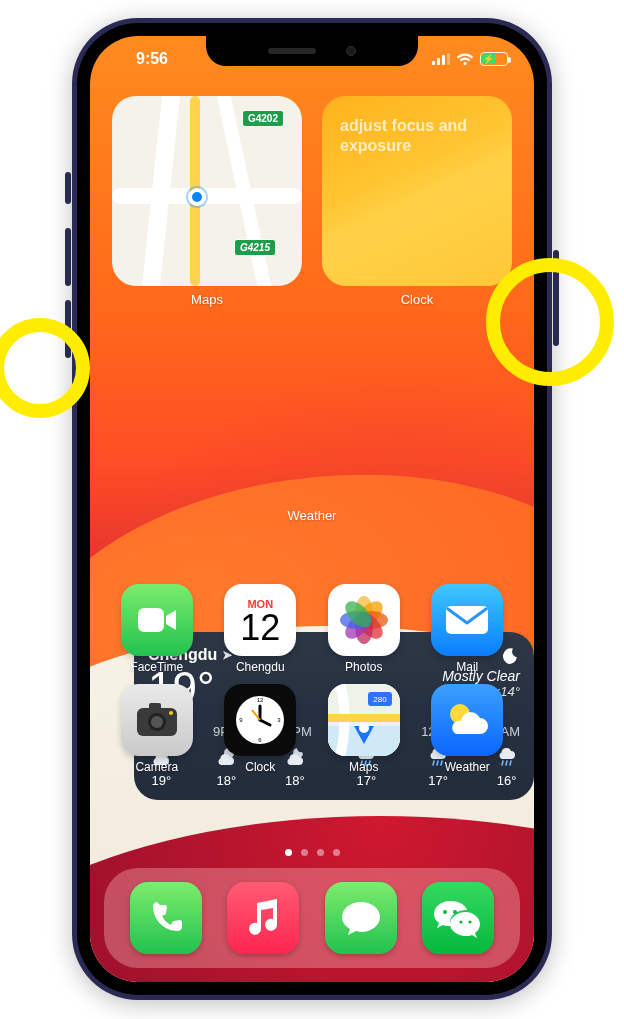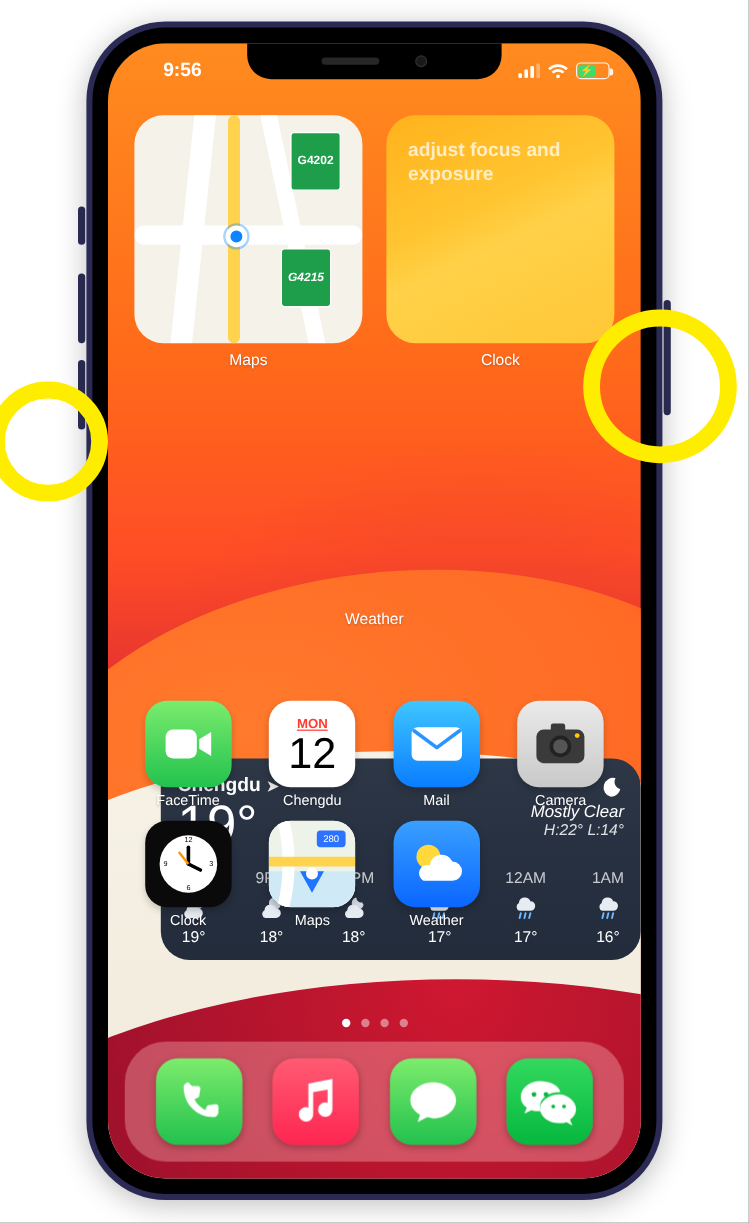--- a/index.html
+++ b/index.html
@@ -126,21 +126,21 @@
   .maps-widget .road.b{left:0;top:92px;width:100%;height:16px;border-radius:8px;}
   .maps-widget .road.c{left:125px;top:0;width:14px;height:100%;transform:skewX(12deg);}
   .maps-widget .hw{background:#ffd34d;position:absolute;}
   .maps-widget .hw.a{left:78px;top:0;width:10px;height:100%;border-radius:5px;}
   .maps-widget .dot{
     position:absolute; left:76px; top:92px; width:18px; height:18px; border-radius:50%;
     background:#0a84ff; border:4px solid #fff; box-shadow:0 0 0 2px rgba(10,132,255,.35);
   }
   .maps-widget .shield{
     position:absolute; background:#1e9e4a; color:#fff; font-size:10px; font-weight:700;
-    padding:18px 5px; border-radius:3px; border:1px solid #fff;
+    padding:2px 5px; border-radius:3px; border:1px solid #fff;
   }
   .maps-widget .shield.s1{right:18px;top:14px;}
   .maps-widget .shield.s2a{right:26px;bottom:30px;font-style:italic;}
 
   .tips-widget {
     background: linear-gradient(155deg,#ffb21c 0%,#ffc531 40%,#ffd148 55%,#ffc737 100%);
     padding:18px 18px;
     color:#fff;
   }
   .tips-widget .t-head{font-weight:700;font-size:20px;color:#fff;}
@@ -180,21 +180,21 @@
   .app{display:flex;flex-direction:column;align-items:center;gap:4px;}
   .app .tile{
     width:72px;height:72px;border-radius:18px;
     display:flex;align-items:center;justify-content:center;
     box-shadow:0 3px 6px rgba(0,0,0,.18);
   }
   .app .lbl{font-size:12px;color:#fff;text-shadow:0 1px 2px rgba(0,0,0,.35);}
 
   .tile-facetime{background:linear-gradient(180deg,#7bec6d,#22c24e);}
   .tile-calendar{background:#fff;flex-direction:column;color:#000;}
-  .tile-calendar .dow{color:#ff3b30;font-size:11px;font-weight:700;margin-top:6px;text-decoration:underline;}
+  .tile-calendar .dow{color:#ff3b30;font-size:11px;font-weight:700;margin-top:6px;}
   .tile-calendar .day{font-size:36px;font-weight:400;margin-top:-3px;}
   .tile-photos{background:#fff;}
   .tile-camera{background:linear-gradient(180deg,#eaeaea,#c9c9c9);}
   .tile-mail{background:linear-gradient(180deg,#3fc6ff,#0a7dff);}
   .tile-clock{background:#0a0a0a;}
   .tile-maps{background:#fff;position:relative;overflow:hidden;}
   .tile-weather{background:linear-gradient(180deg,#3aa0ff,#0a66ff);}
   .tile-phone{background:linear-gradient(180deg,#7dec6d,#22c24e);}
   .tile-music{background:linear-gradient(180deg,#ff5b73,#ff2651);}
   .tile-messages{background:linear-gradient(180deg,#7dec6d,#22c24e);}
@@ -410,20 +410,37 @@
                   </svg>
                 </div>
                 <div class="lbl">FaceTime</div>
               </div>
               <div class="app">
                 <div class="tile tile-calendar">
                   <div class="dow">MON</div>
                   <div class="day">12</div>
                 </div>
                 <div class="lbl">Chengdu</div>
+              </div>
+              <div class="app">
+                <div class="tile tile-photos">
+                  <svg width="50" height="50" viewBox="0 0 50 50">
+                    <g transform="translate(25 25)">
+                      <ellipse rx="9" ry="16" fill="#f6b73c" opacity=".75" transform="rotate(0) translate(0 -8)"></ellipse>
+                      <ellipse rx="9" ry="16" fill="#f59f00" opacity=".75" transform="rotate(45) translate(0 -8)"></ellipse>
+                      <ellipse rx="9" ry="16" fill="#e8590c" opacity=".75" transform="rotate(90) translate(0 -8)"></ellipse>
+                      <ellipse rx="9" ry="16" fill="#e03131" opacity=".75" transform="rotate(135) translate(0 -8)"></ellipse>
+                      <ellipse rx="9" ry="16" fill="#c2255c" opacity=".75" transform="rotate(180) translate(0 -8)"></ellipse>
+                      <ellipse rx="9" ry="16" fill="#9c36b5" opacity=".75" transform="rotate(225) translate(0 -8)"></ellipse>
+                      <ellipse rx="9" ry="16" fill="#4263eb" opacity=".75" transform="rotate(270) translate(0 -8)"></ellipse>
+                      <ellipse rx="9" ry="16" fill="#37b24d" opacity=".75" transform="rotate(315) translate(0 -8)"></ellipse>
+                    </g>
+                  </svg>
+                </div>
+                <div class="lbl">Photos</div>
               </div>
               <div class="app">
                 <div class="tile tile-mail">
                   <svg width="48" height="34" viewBox="0 0 48 34">
                     <rect x="3" y="3" width="42" height="28" rx="5" fill="#fff"></rect>
                     <path d="M5 6l19 14L43 6" stroke="#2a95ff" stroke-width="3" fill="none" stroke-linecap="round" stroke-linejoin="round"></path>
                   </svg>
                 </div>
                 <div class="lbl">Mail</div>
               </div>

